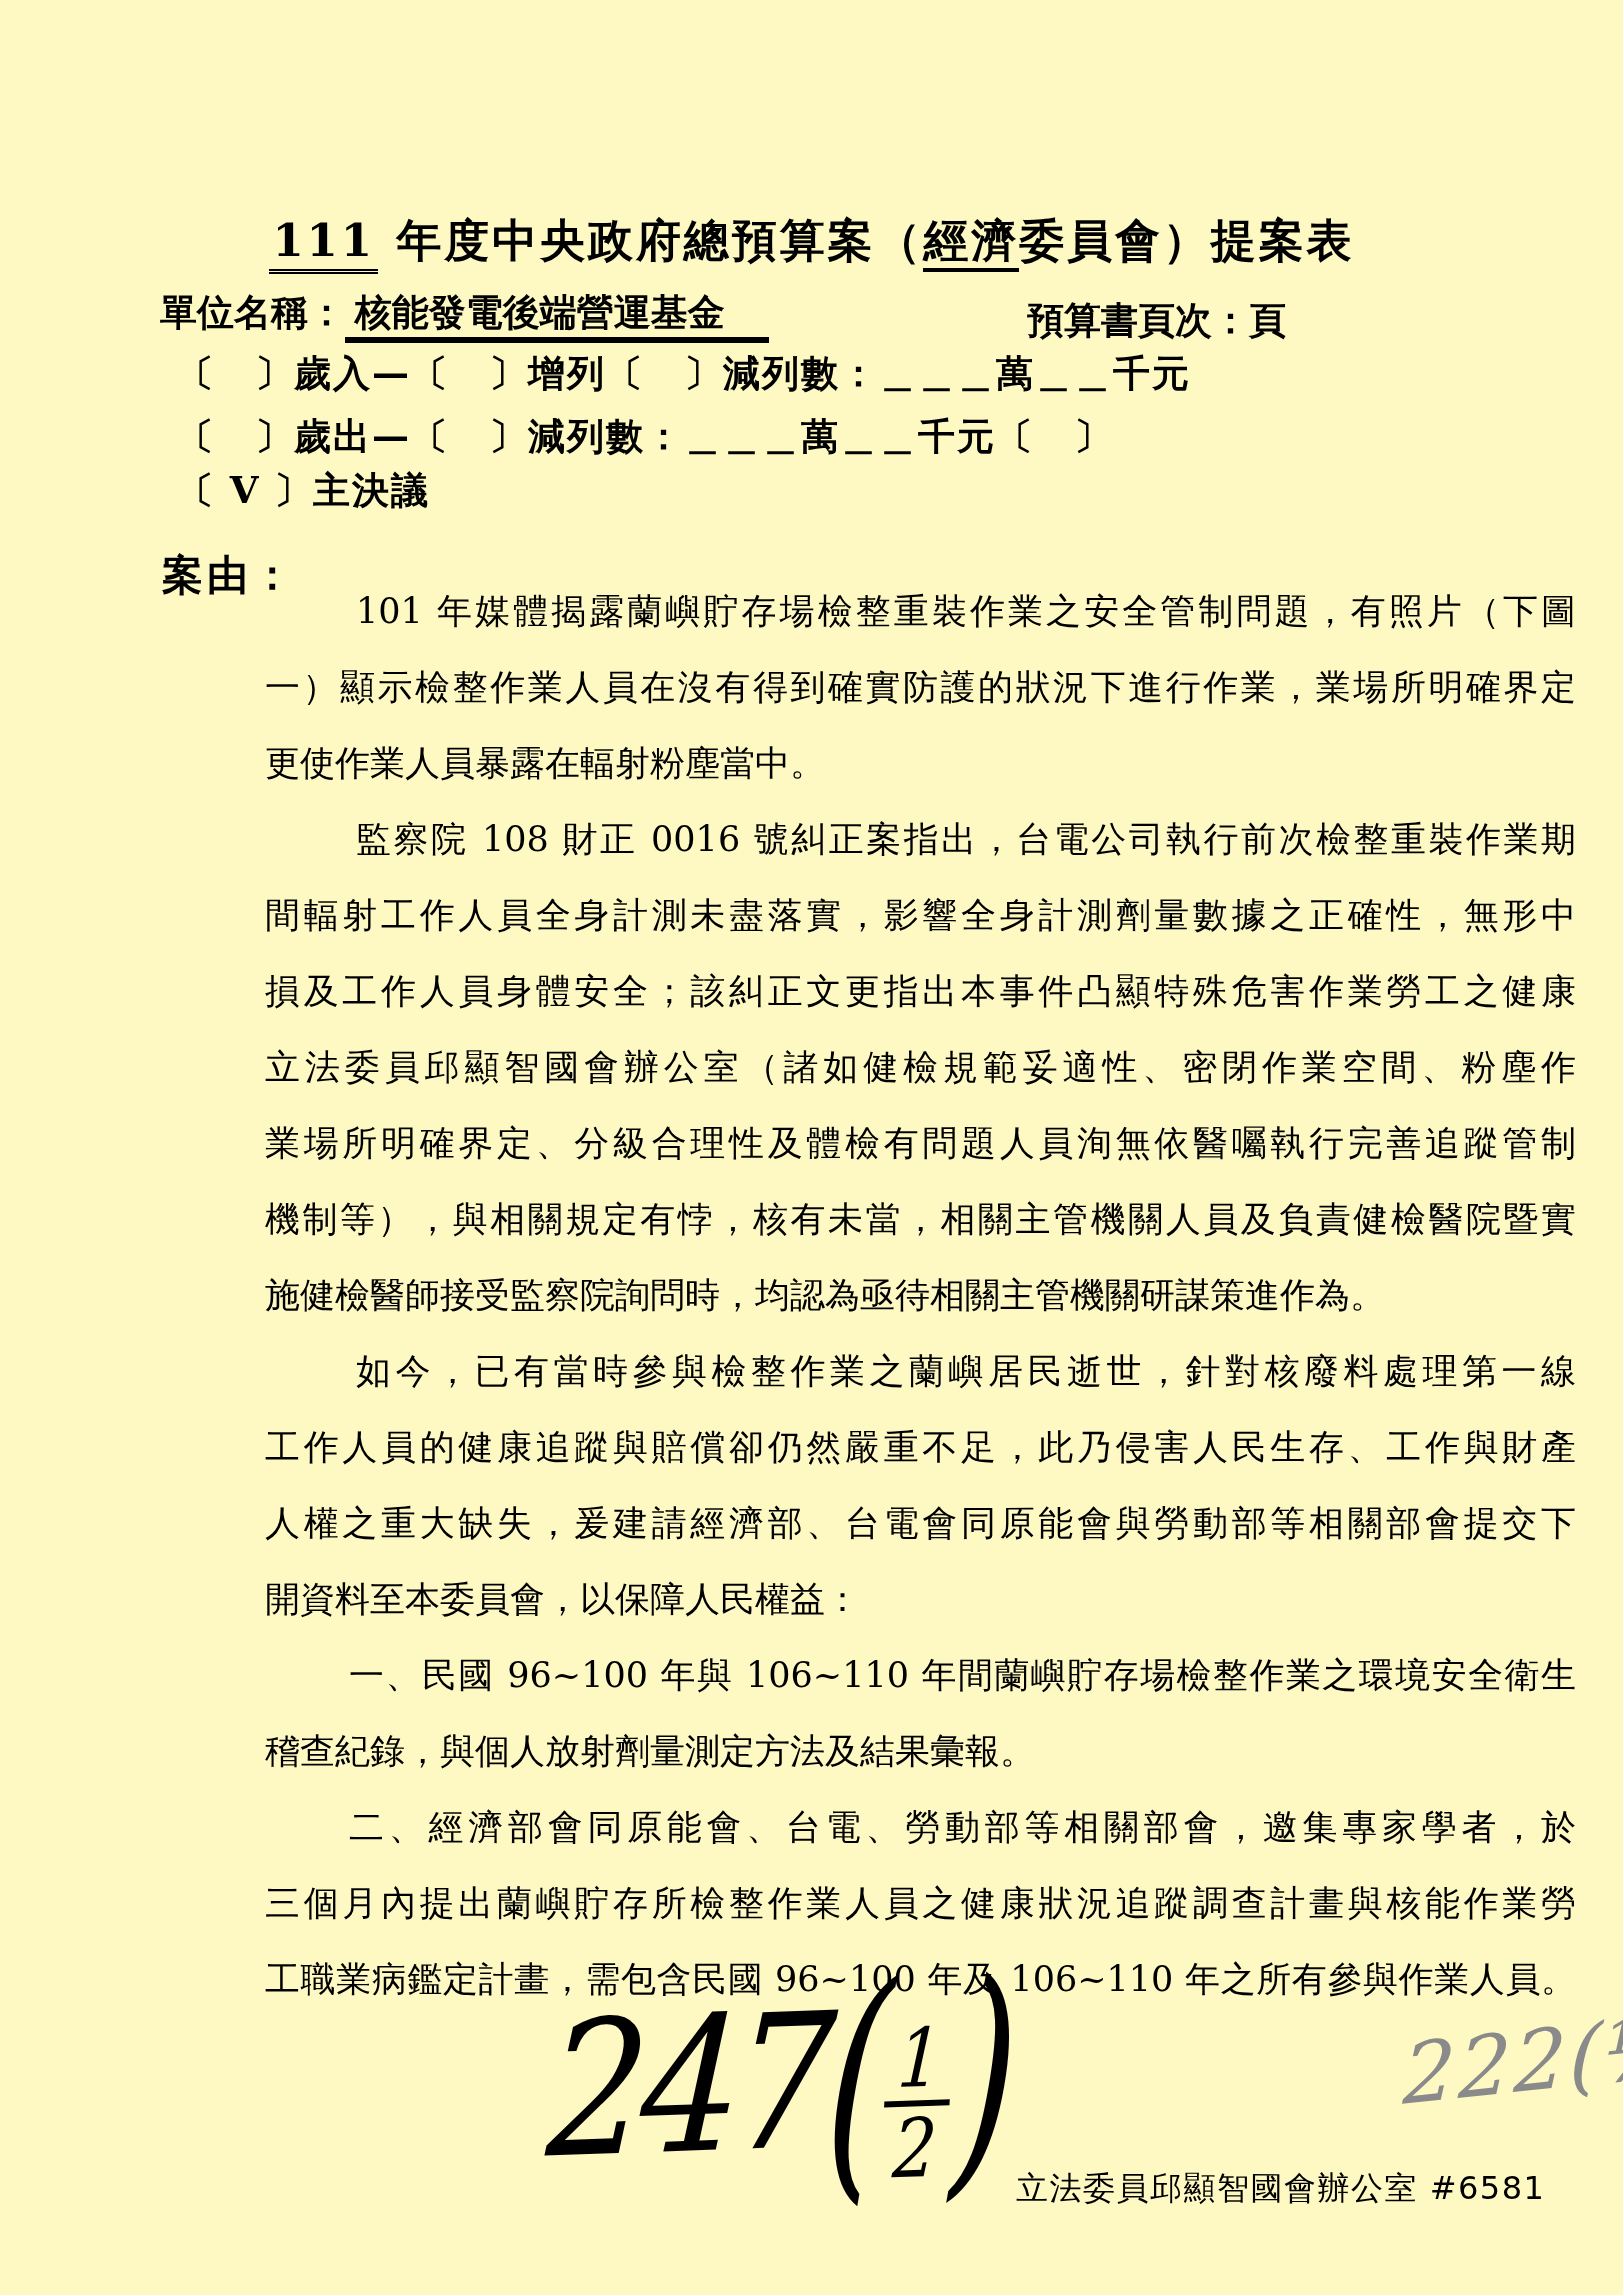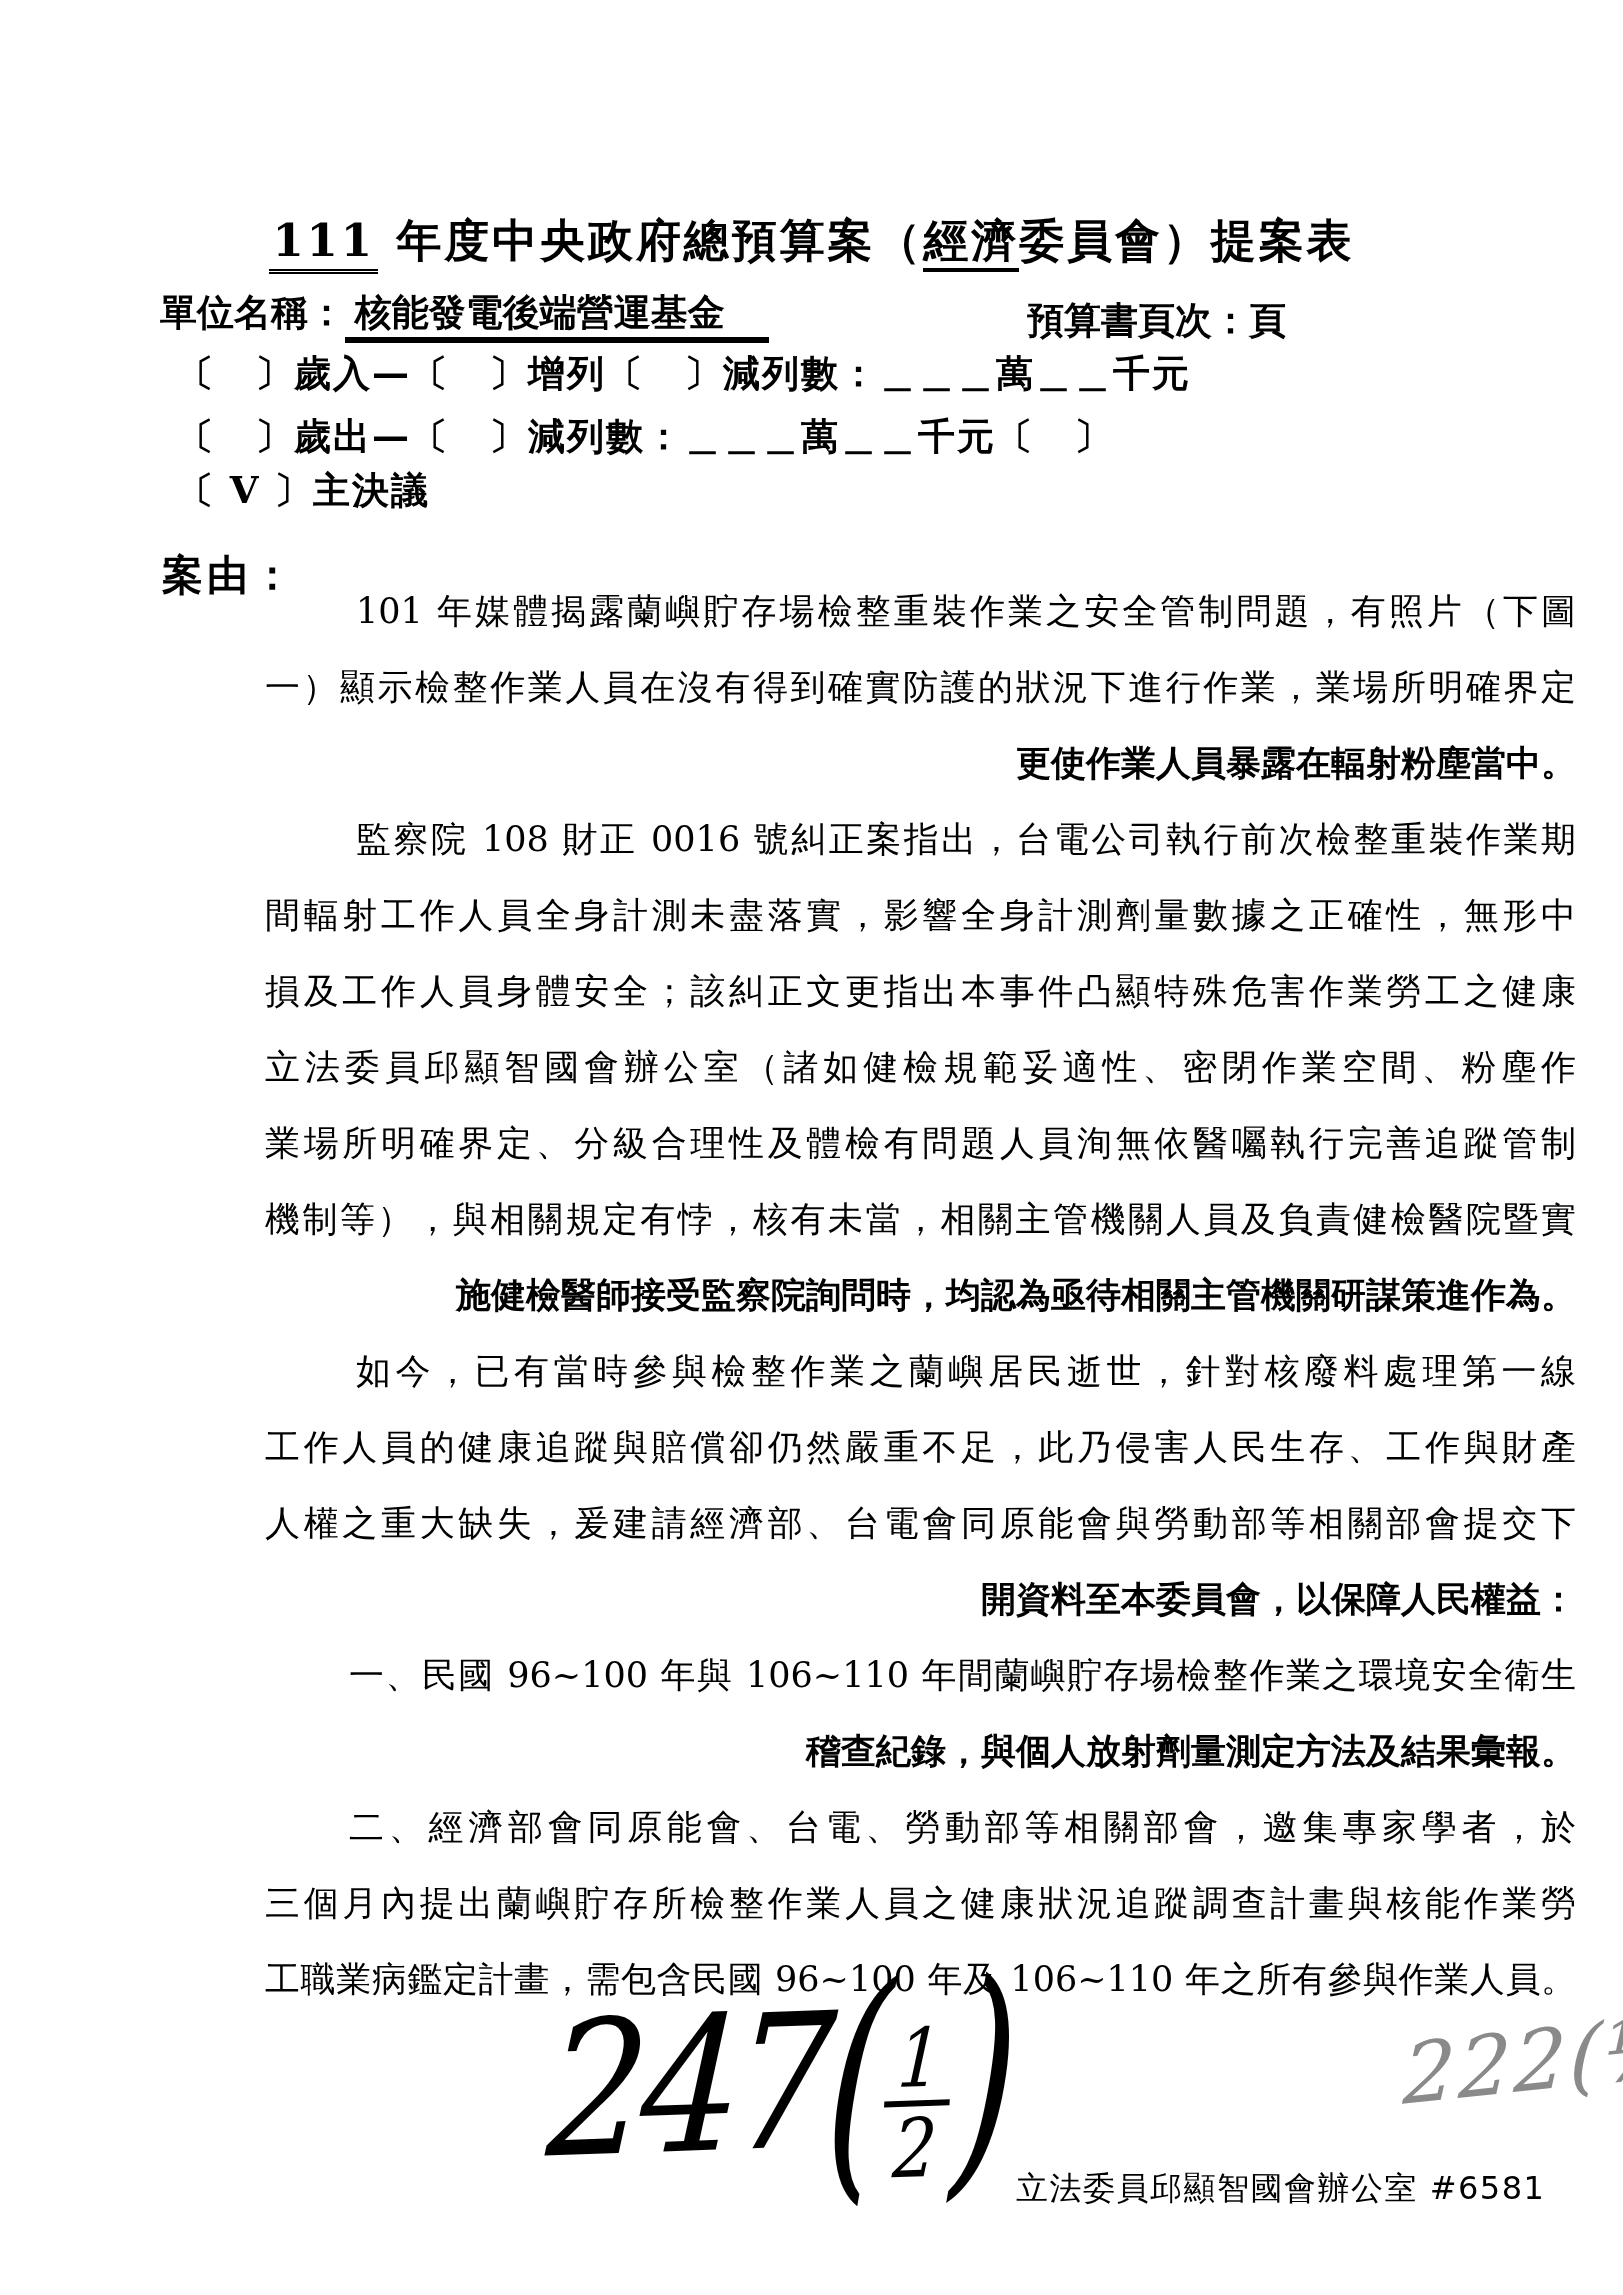--- a/index.html
+++ b/index.html
@@ -1,19 +1,19 @@
 <!DOCTYPE html>
 <html style="font-size:7.8px"><head>
 <meta charset="utf-8">
 <style>
   html,body{margin:0;padding:0;background:#e8e8e8;}
   .page{
     position:relative;
     width:1624px;height:2295px;
-    background:#ffffff;
+    background:#fef9c3;
     overflow:hidden;
     font-family:"DejaVu Serif","Liberation Serif",serif;
     color:#000;
   }
   
   .doc-title{
     position:absolute;top:211px;left:0;width:100%;
     text-align:center;font-size:45px;font-weight:700;
     letter-spacing:2.9px;white-space:nowrap;
   }
@@ -48,21 +48,21 @@
     position:absolute;top:573px;left:265px;width:1311px;
     font-size:35px;line-height:76px;
   }
   .line{height:76px;white-space:nowrap;}
   .line.fill{
     white-space:normal;
     text-align:justify;
     text-align-last:justify;
     text-justify:inter-character;
   }
-  .line.end{text-align:right;font-weight:bold;}
+  .line.end{text-align:left;}
   .line.ind2{text-indent:91px;}
   .line.inde{text-indent:84px;}
   
   .hand-main{
     position:absolute;left:554px;top:1982px;
     font-size:186px;font-weight:400;font-style:italic;
     letter-spacing:-8.8px;white-space:nowrap;
     transform:rotate(-2deg) skewX(-5deg) scaleX(0.85);
     transform-origin:left top;
   }

